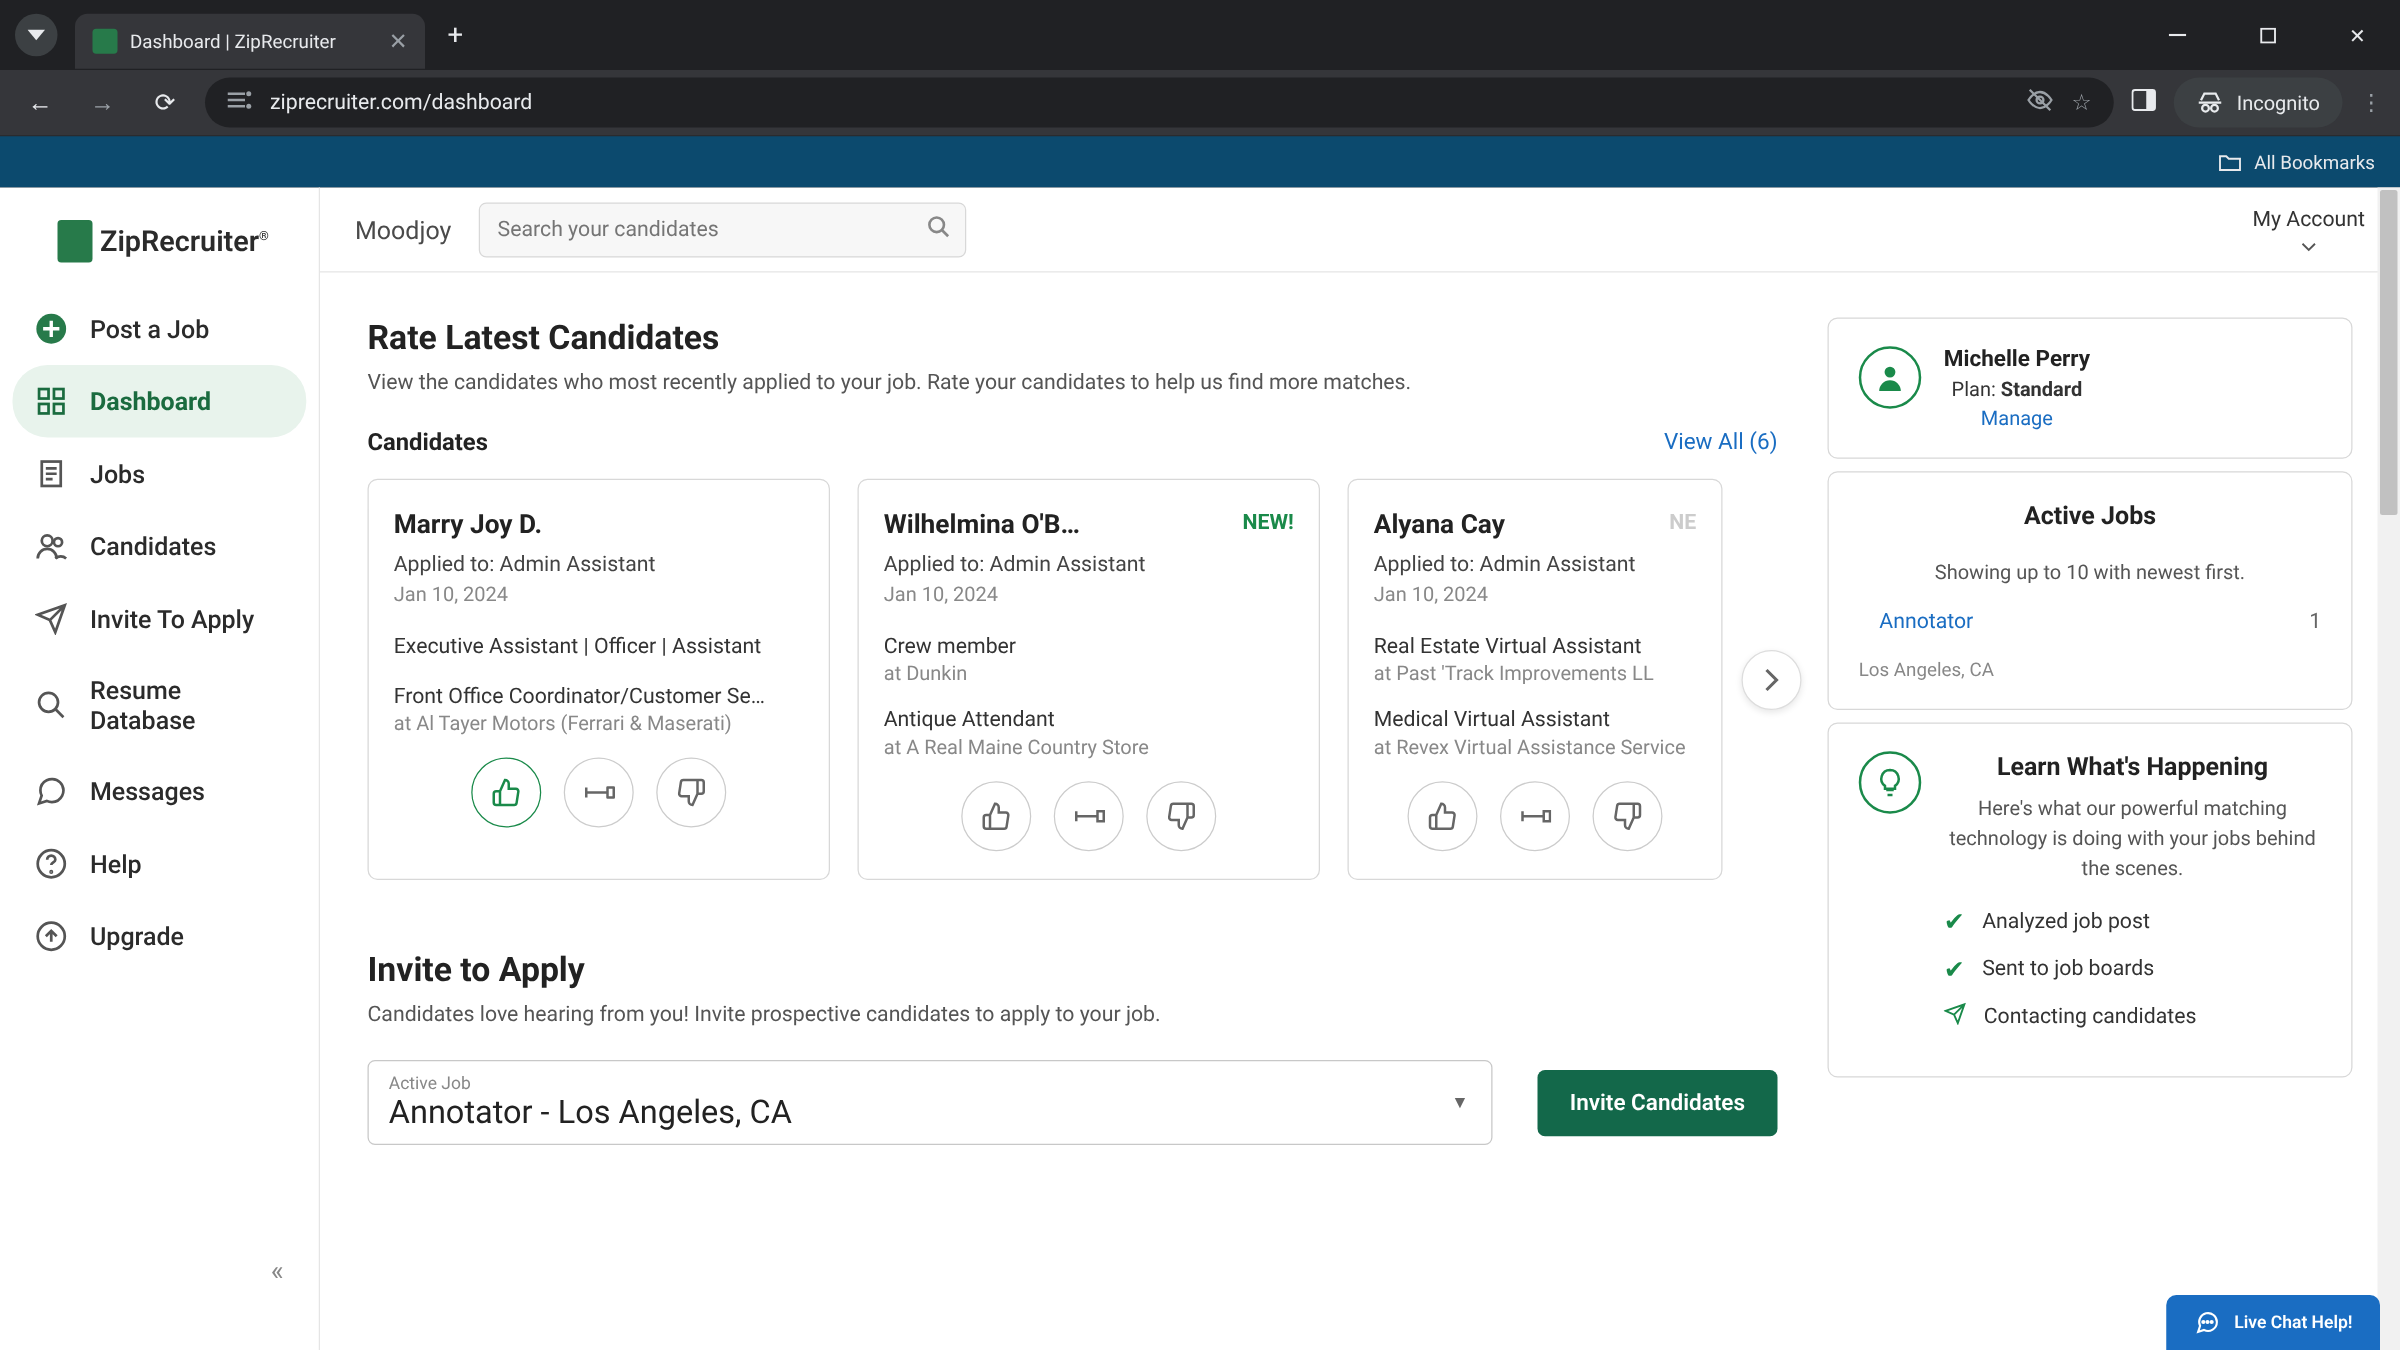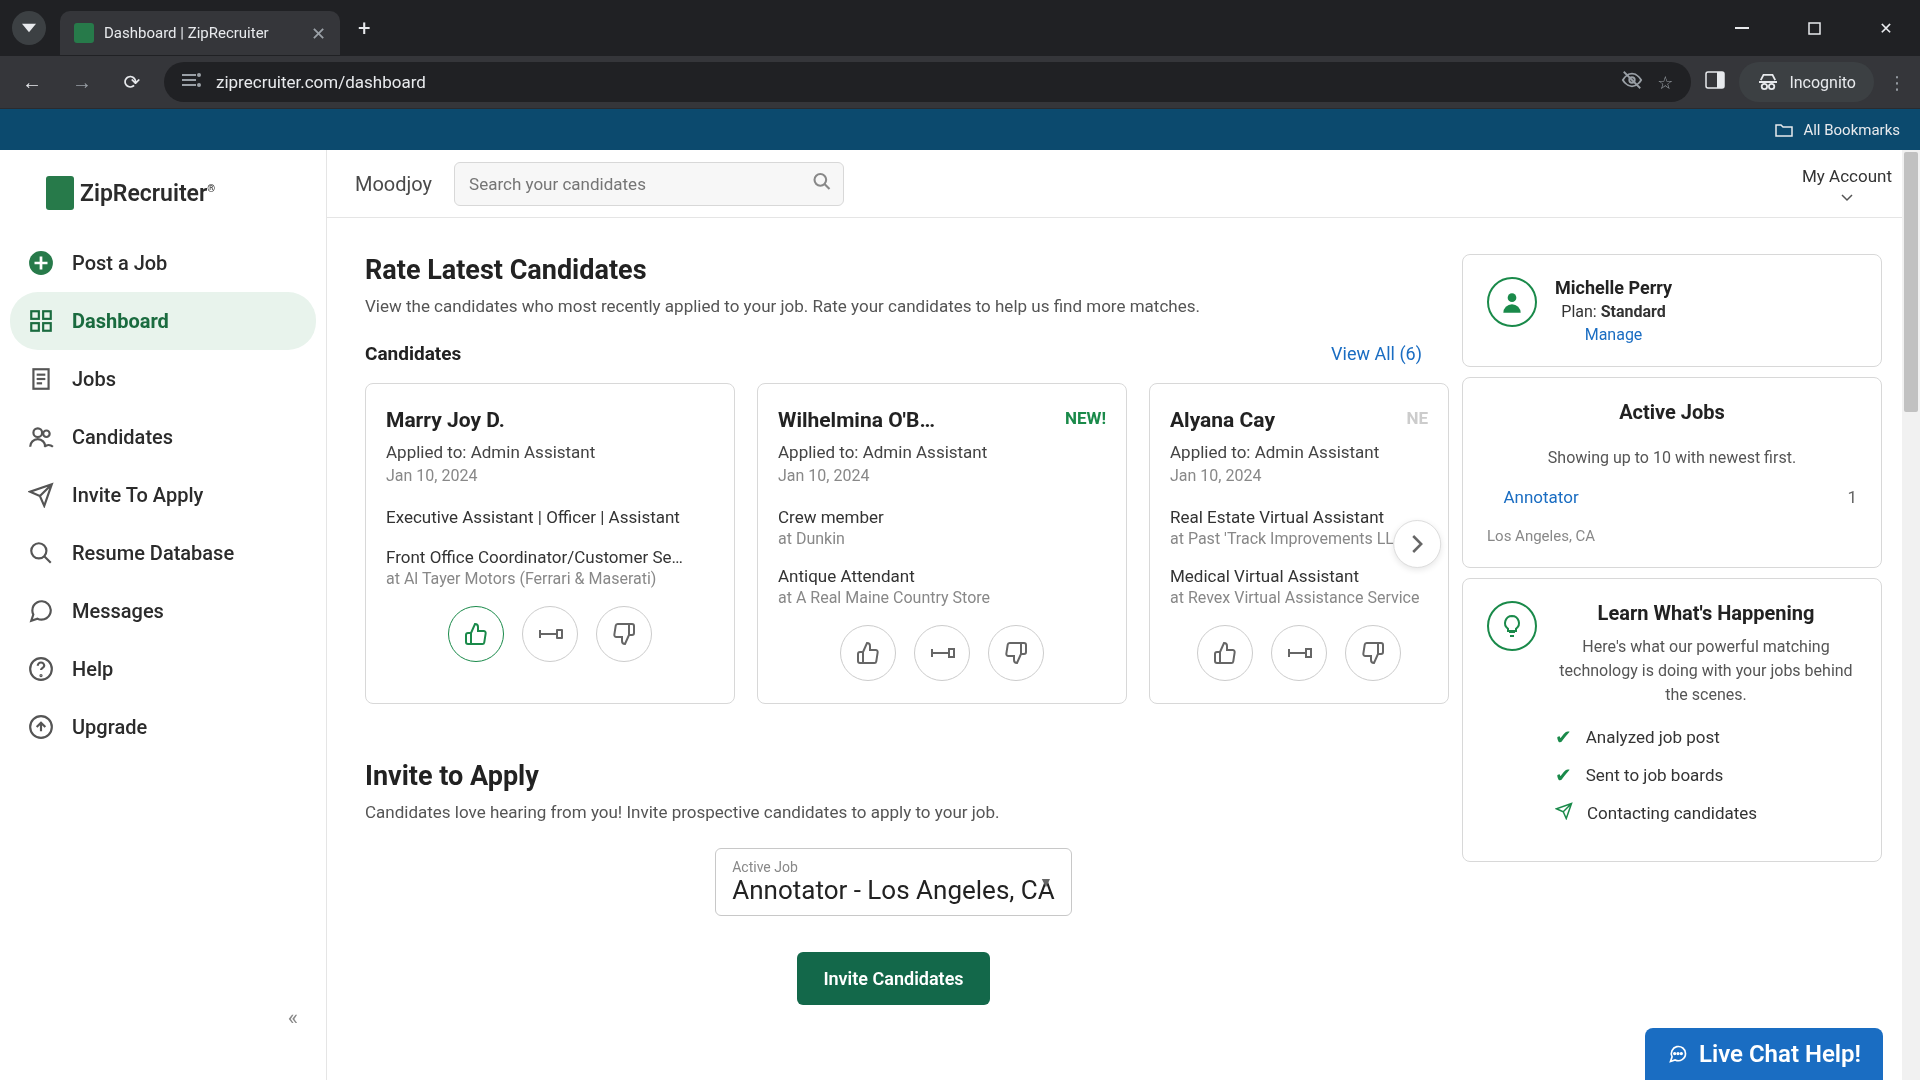--- a/index.html
+++ b/index.html
@@ -26,21 +26,21 @@
     .incognito-pill { background: #3c4043; border-radius: 20px; height: 40px; display: flex; align-items: center; padding: 0 18px; gap: 10px; color: #e8eaed; font-size: 16px; }
 
     .bookmarks-bar { height: 42px; background: #0c4a6e; display: flex; justify-content: flex-end; padding: 0 20px; border-top: 1px solid #2a2b2e; }
     .bookmarks-label { display: flex; align-items: center; gap: 10px; color: #e8eaed; font-size: 15px; }
 
     
     .app { background: #fff; height: calc(1080px - 150px); display: flex; position: relative; }
     .scrollbar-track { position: absolute; right: 0; top: 0; bottom: 0; width: 18px; background: #f1f1f1; }
     .scrollbar-thumb { position: absolute; right: 2px; top: 2px; width: 14px; height: 260px; background: #c1c1c1; border-radius: 2px; }
 
-    .sidebar { width: 327px; border-right: 1px solid #e5e5e5; padding: 18px 10px; display: flex; flex-direction: column; position: relative; }
+    .sidebar { width: 256px; border-right: 1px solid #e5e5e5; padding: 18px 10px; display: flex; flex-direction: column; position: relative; }
     .logo { display: flex; align-items: center; gap: 6px; padding: 8px 20px 24px 36px; }
     .logo-mark { width: 28px; height: 34px; background: #277a4a; border-radius: 3px; position: relative; }
     .logo-text { font-size: 23px; font-weight: 600; color: #2b2b2b; }
     .logo-text .tm { font-size: 10px; vertical-align: super; }
 
     .nav-item { display: flex; align-items: center; gap: 18px; padding: 16px 18px; border-radius: 28px; cursor: pointer; color: #2b2b2b; font-size: 20px; font-weight: 500; }
     .nav-item.active { background: #e8f3ec; color: #1a6b3f; font-weight: 700; }
     .collapse-btn { position: absolute; bottom: 50px; right: 28px; color: #888; font-size: 22px; cursor: pointer; }
 
     .nav-icon { width: 26px; height: 26px; display: flex; align-items: center; justify-content: center; flex-shrink: 0; }
@@ -73,21 +73,21 @@
     .date { font-size: 16px; color: #888; margin-bottom: 22px; }
     .exp-line { font-size: 17px; color: #333; margin-bottom: 2px; white-space: nowrap; overflow: hidden; text-overflow: ellipsis; }
     .exp-sub { font-size: 16px; color: #888; margin-bottom: 18px; white-space: nowrap; overflow: hidden; text-overflow: ellipsis; }
     .rate-row { display: flex; gap: 18px; justify-content: center; margin-top: 18px; }
     .rate-btn { width: 56px; height: 56px; border-radius: 50%; border: 1px solid #ccc; display: flex; align-items: center; justify-content: center; cursor: pointer; color: #666; background: #fff; font-size: 24px; }
     .rate-btn.selected { border-color: #1a8a4a; color: #1a8a4a; }
 
     .carousel-next { position: absolute; right: 0; top: 50%; transform: translate(40%, -50%); width: 48px; height: 48px; border-radius: 50%; background: #fff; border: 1px solid #ddd; display: flex; align-items: center; justify-content: center; cursor: pointer; color: #666; font-size: 24px; box-shadow: 0 2px 6px rgba(0,0,0,0.1); z-index: 2; }
 
     .invite-section { margin-top: 56px; }
-    .invite-row { display: flex; gap: 36px; align-items: center; margin-top: 24px; flex-direction: column; }
+    .invite-row { display: flex; gap: 36px; align-items: center; margin-top: 24px; }
     .select-wrap { flex: 1; border: 1px solid #c8c8c8; border-radius: 6px; padding: 10px 16px; position: relative; background: #fff; }
     .select-label { font-size: 14px; color: #888; }
     .select-value { font-size: 26px; color: #222; }
     .select-arrow { position: absolute; right: 18px; top: 50%; transform: translateY(-50%); color: #666; font-size: 14px; }
     .invite-btn { background: #13684a; color: #fff; border: none; border-radius: 6px; padding: 16px 26px; font-size: 18px; font-weight: 600; cursor: pointer; }
 
     .panel { border: 1px solid #d8d8d8; border-radius: 8px; padding: 22px 24px; background: #fff; }
     .profile-panel { display: flex; gap: 18px; align-items: flex-start; }
     .avatar-ring { width: 50px; height: 50px; border: 2px solid #1a8a4a; border-radius: 50%; display: flex; align-items: center; justify-content: center; color: #1a8a4a; font-size: 24px; }
     .profile-name { font-size: 18px; font-weight: 700; color: #222; margin-bottom: 4px; }
@@ -103,21 +103,21 @@
     .job-count { color: #666; font-size: 17px; }
 
     .learn-panel { display: flex; gap: 18px; align-items: flex-start; }
     .bulb-ring { width: 50px; height: 50px; border: 2px solid #1a8a4a; border-radius: 50%; display: flex; align-items: center; justify-content: center; color: #1a8a4a; font-size: 24px; flex-shrink: 0; }
     .learn-body .panel-title { margin-bottom: 10px; }
     .learn-body .panel-sub { margin-bottom: 18px; line-height: 1.5; }
     .check-list { list-style: none; }
     .check-list li { display: flex; align-items: center; gap: 14px; font-size: 17px; color: #333; margin-bottom: 14px; }
     .check-icon { color: #1a8a4a; font-size: 20px; }
 
-    .live-chat { position: absolute; right: 37px; bottom: 0; background: #1a6dc2; color: #fff; border-radius: 8px 8px 0 0; padding: 12px 22px; display: flex; align-items: center; gap: 10px; font-size: 24px; font-weight: 600; cursor: pointer; z-index: 5; }
+    .live-chat { position: absolute; right: 16px; bottom: 0; background: #1a6dc2; color: #fff; border-radius: 8px 8px 0 0; padding: 12px 22px; display: flex; align-items: center; gap: 10px; font-size: 14px; font-weight: 600; cursor: pointer; z-index: 5; }
   </style>
 </head>
 <body>
 
 <div class="browser-titlebar">
   <div class="tab-dropdown">
     <svg width="14" height="14" viewBox="0 0 10 6">
         <path d="M0 0 L5 6 L10 0" fill="#e8eaed"></path>
       </svg>
   </div>

